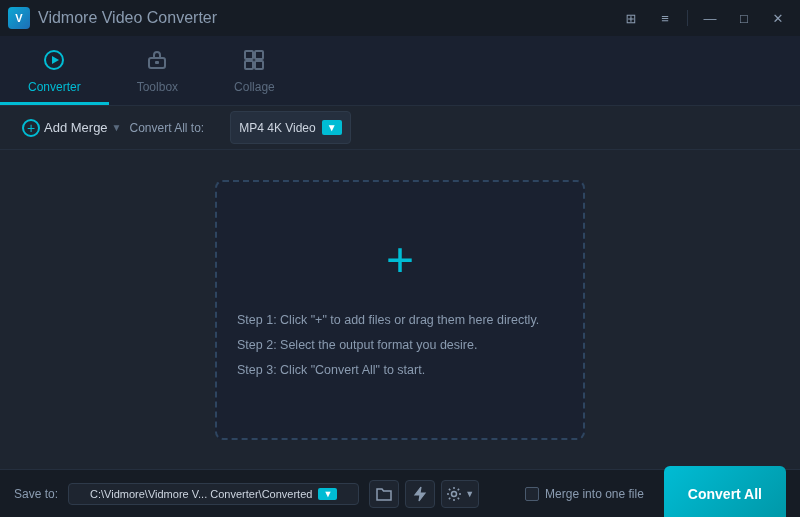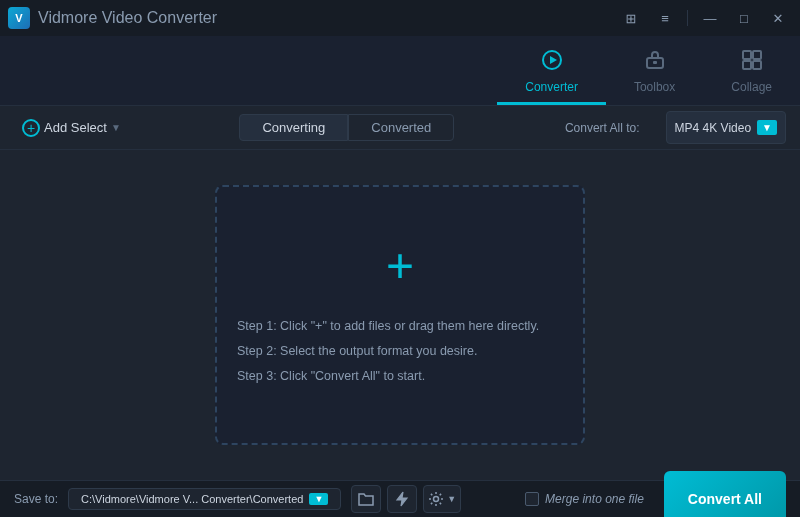--- a/index.html
+++ b/index.html
@@ -67,21 +67,21 @@
       width: 1px;
       height: 16px;
       background: #2a3545;
       margin: 0 2px;
     }
 
     
     .nav-tabs {
       background: #1a2130;
       display: flex;
-      justify-content: flex-end;
+      justify-content: flex-start;
       gap: 0;
       height: 70px;
       align-items: flex-end;
       flex-shrink: 0;
       border-bottom: 1px solid #252f3e;
     }
     .nav-tab {
       display: flex;
       flex-direction: column;
       align-items: center;
@@ -230,40 +230,40 @@
       width: 100%;
       padding: 0 20px;
       font-size: 12.5px;
       color: #8a9bb0;
       line-height: 2;
     }
 
     
     .bottom-bar {
       background: #161c25;
-      height: 37px;
+      height: 48px;
       display: flex;
       align-items: center;
       padding: 0 14px;
       gap: 10px;
       flex-shrink: 0;
       border-top: 1px solid #252f3e;
     }
     .save-to-label {
       font-size: 12px;
       color: #8a9bb0;
       white-space: nowrap;
     }
     .save-to-path {
       display: flex;
       align-items: center;
       background: #1e2530;
       border: 1px solid #2e3a4a;
       border-radius: 4px;
-      padding: 4px 12px;
+      padding: 4px 21px;
       font-size: 11px;
       color: #cdd5e0;
       min-width: 180px;
       gap: 6px;
     }
     .save-to-path .arrow {
       background: #00bcd4;
       color: white;
       padding: 1px 5px;
       border-radius: 2px;
@@ -294,21 +294,20 @@
       gap: 3px;
     }
     .merge-label {
       margin-left: auto;
       font-size: 12px;
       color: #8a9bb0;
       display: flex;
       align-items: center;
       gap: 6px;
       white-space: nowrap;
-      font-style: italic;
     }
     .merge-checkbox {
       width: 14px;
       height: 14px;
       border: 1px solid #4a5a6e;
       border-radius: 2px;
       background: #1e2530;
     }
     .convert-all-btn {
       background: linear-gradient(135deg, #00bcd4 0%, #0097a7 100%);
@@ -370,28 +369,24 @@
         <rect x="12" y="12" width="8" height="8" rx="1" stroke="#5a6a7e" stroke-width="2"></rect>
       </svg>
     </span>
     <span class="tab-label">Collage</span>
   </div>
 </div>
 
 <div class="toolbar">
   <button class="add-files-btn">
     <span class="add-files-plus">+</span>
-    <span>Add Select</span>
+    <span>Add Merge</span>
     <span class="add-files-arrow">▼</span>
   </button>
 
-  <div class="toolbar-center">
-    <button class="toggle-tab">Converting</button>
-    <button class="toggle-tab">Converted</button>
-  </div>
 
   <div class="toolbar-right">
     <span>Convert All to:</span>
     <div class="convert-all-to-select">
       <span>MP4 4K Video</span>
       <span class="arrow">▼</span>
     </div>
   </div>
 </div>
 

